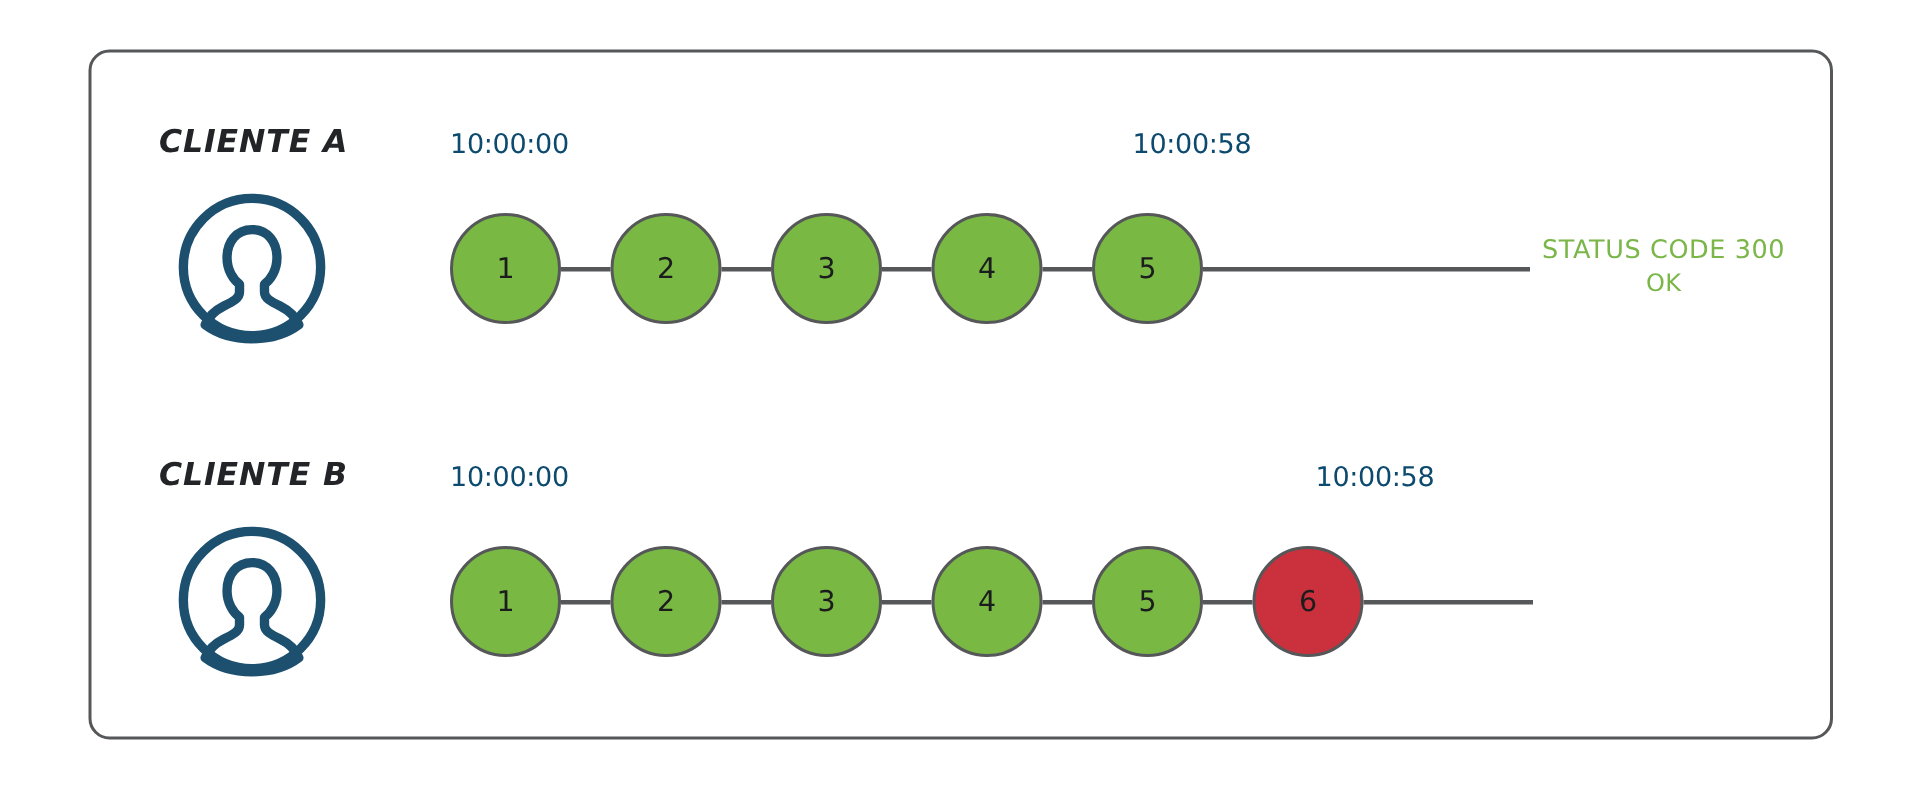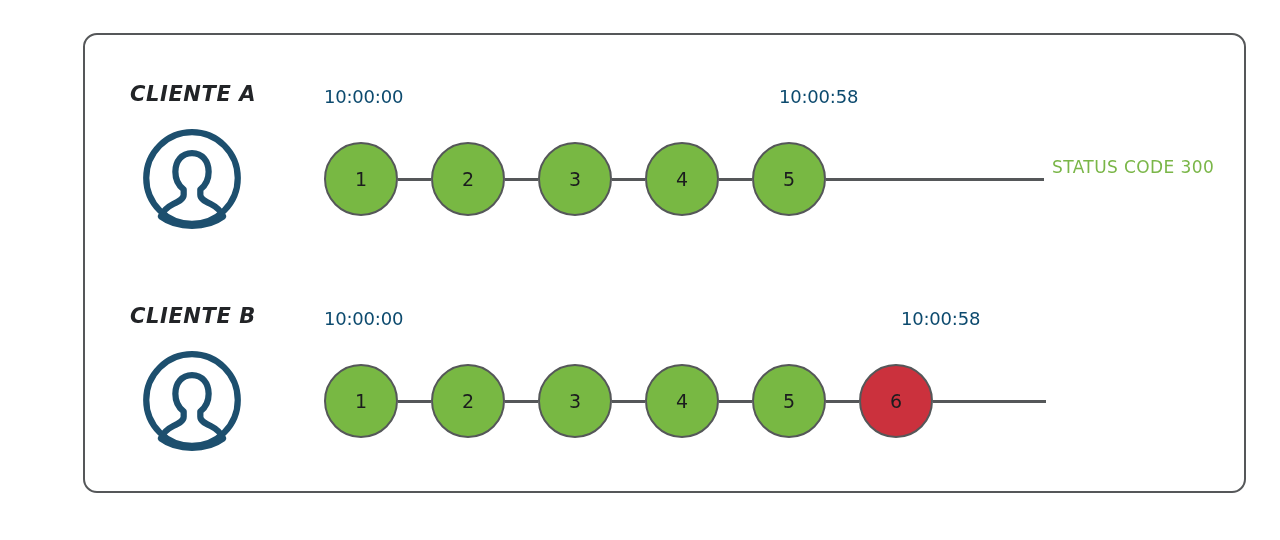--- a/index.html
+++ b/index.html
@@ -14,21 +14,20 @@
     font-family: "DejaVu Sans", sans-serif;
     overflow: hidden;
   }
 
   #canvas {
     position: absolute;
     left: 0;
     top: 0;
     width: 1072px;
     height: 540px;
-    margin-left: 24px;
   }
 
   
   .frame {
     position: absolute;
     left: 59px;
     top: 33px;
     width: 1163px;
     height: 460px;
     border: 2.5px solid #555759;
@@ -182,20 +181,21 @@
       <div class="node ok" style="left:321px;">
         <span>4</span>
       </div>
       <div class="node ok" style="left:428px;">
         <span>5</span>
       </div>
     </div>
 
     <div class="status status-ok">
       <div class="line1">STATUS CODE 300</div>
+      <div class="line2">OK</div>
     </div>
   </div>
 
   <div class="row row-b">
 
     <div class="client-label">CLIENTE B</div>
 
     <div class="avatar">
       <svg viewBox="0 0 100 100" width="104" height="104">
         <circle cx="50" cy="50" r="44" fill="none" stroke="#1d4f6e" stroke-width="6"></circle>

